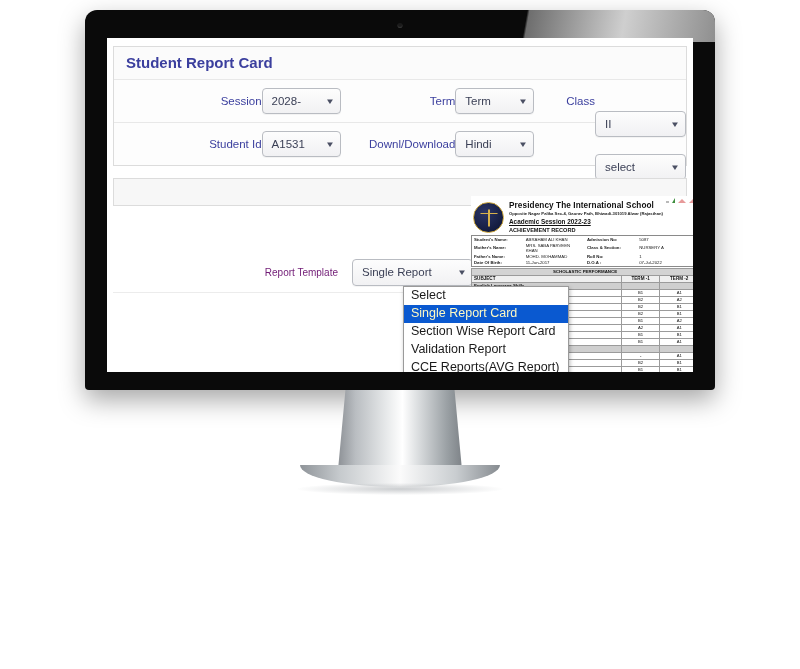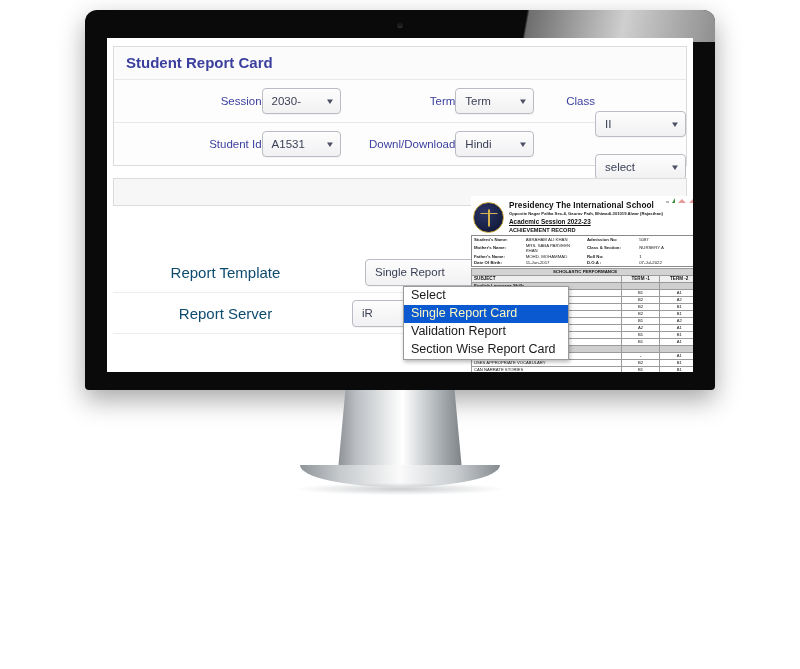--- a/index.html
+++ b/index.html
@@ -95,22 +95,22 @@
 
   
   .mid{
     position:absolute;left:6px;right:6px;top:214px;
   }
   .mid-row{
     display:flex;align-items:center;height:40px;
     border-bottom:1px solid #ececec;
   }
   .mid-lbl{
-    width:225px;text-align:center;padding-right:14px;
-    font-size:15px;color:#0c4a6e;
+    width:225px;text-align:right;padding-right:14px;
+    font-size:10px;color:#701a75;
   }
 
   
   .dd{
     position:absolute;left:296px;top:248px;width:164px;
     background:#fff;border:1px solid #9a9a9a;
     box-shadow:1px 2px 4px rgba(0,0,0,.28);
     z-index:40;
   }
   .dd-item{
@@ -188,21 +188,21 @@
           <div class="panel-title">Student Report Card</div>
 
           <div class="form-body">
 
             <div class="form-row">
               <div class="cell c1">
                 <span class="lbl">Session</span>
               </div>
               <div class="cell c2">
                 <span class="sel">
-                  <span>2030-</span>
+                  <span>2028-</span>
                   <span class="cv">▼</span>
                 </span>
               </div>
               <div class="cell c3">
                 <span class="lbl">Term</span>
               </div>
               <div class="cell c4">
                 <span class="sel">
                   <span>Term</span>
                   <span class="cv">▼</span>
@@ -248,29 +248,22 @@
             </div>
 
           </div>
         </div>
 
         <div class="toolbar-band"></div>
 
         <div class="mid">
           <div class="mid-row">
             <div class="mid-lbl">Report Template</div>
-            <span class="sel" style="min-width:104px;height:25px;margin-left:13px;">
+            <span class="sel" style="min-width:104px;height:25px;">
               <span>Single Report</span>
-              <span class="cv">▼</span>
-            </span>
-          </div>
-          <div class="mid-row">
-            <div class="mid-lbl">Report Server</div>
-            <span class="sel" style="min-width:104px;height:25px;">
-              <span>iR</span>
               <span class="cv">▼</span>
             </span>
           </div>
         </div>
 
         <div class="report">
           <div class="deco">
             <i class="d-gray"></i>
             <i class="d-green"></i>
             <i class="d-pink"></i>
@@ -393,22 +386,23 @@
                 </tr>
               </tbody>
           </table>
         </div>
         <div class="report-mask"></div>
 
         <div class="dd">
           <div id="dd-body">
               <div class="dd-item">Select</div>
               <div class="dd-item sel-item" style="background: rgb(10, 89, 208);">Single Report Card</div>
+              <div class="dd-item">Section Wise Report Card</div>
               <div class="dd-item">Validation Report</div>
-              <div class="dd-item">Section Wise Report Card</div>
+              <div class="dd-item">CCE Reports(AVG Report)</div>
             </div>
         </div>
 
       </div>
     </div>
   </div>
 
   <div class="neck"></div>
   <div class="base"></div>
   <div class="base-shadow"></div>

